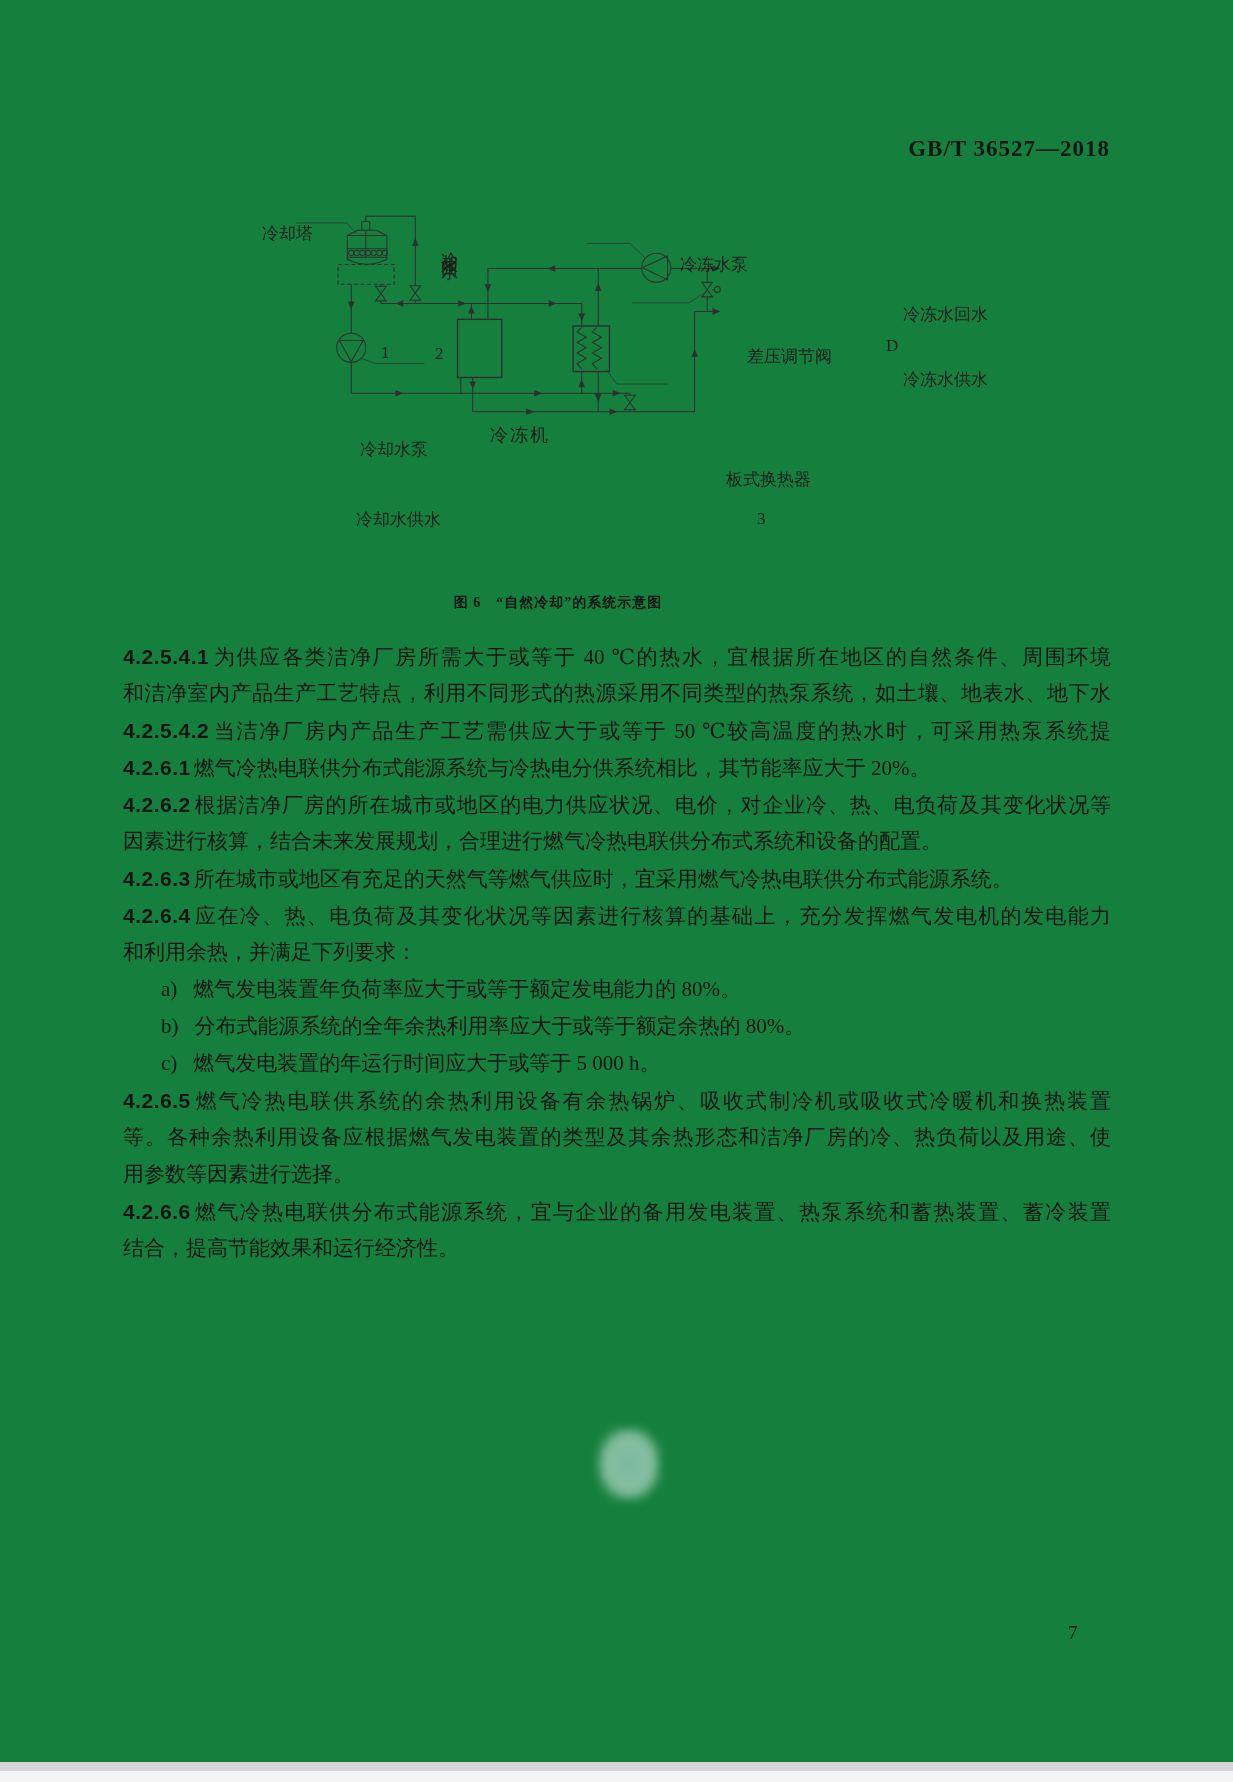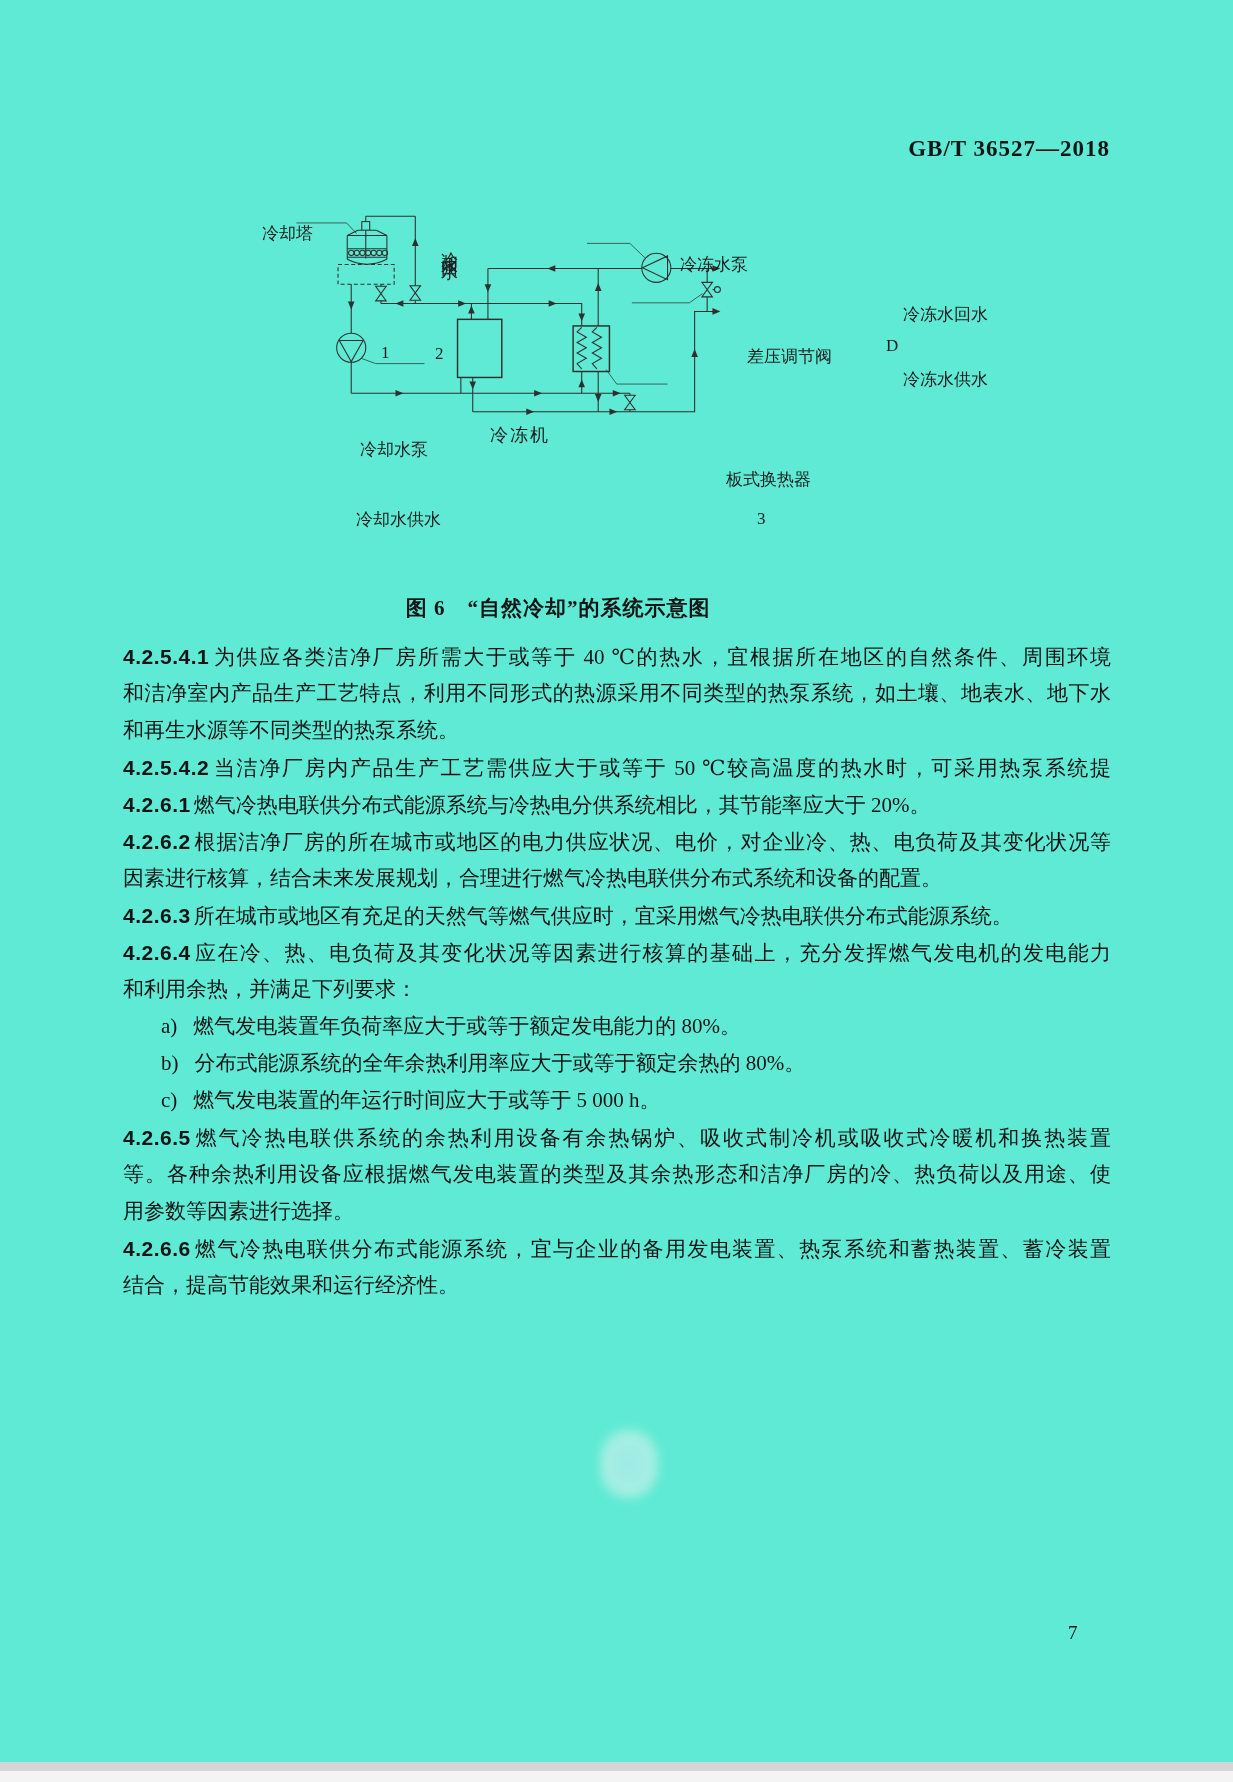--- a/index.html
+++ b/index.html
@@ -1,17 +1,17 @@
 <!DOCTYPE html>
 <html><head>
 <meta charset="utf-8">
 <style>
   html,body{margin:0;padding:0;background:#e9e9e9;}
   .page{
-    position:relative; width:1233px; height:1782px; background:#5eead4;
+    position:relative; width:1233px; height:1782px; background:#15803d;
     margin:0 auto; overflow:hidden;
     font-family:"Liberation Serif","DejaVu Serif",serif;
     color:#151515;
   }
   .doc-header{
     position:absolute; top:136px; right:123px;
     font-size:23px; font-weight:bold; letter-spacing:1px;
     font-family:"Liberation Serif","DejaVu Serif",serif;
   }
   
@@ -19,21 +19,21 @@
   .diagram svg{position:absolute; left:220px; top:180px;}
   .dlabel{
     position:absolute; font-size:17px; white-space:nowrap; color:#1d1d1d;
     font-family:"Liberation Serif","DejaVu Serif",serif;
   }
   .dlabel.vertical{
     writing-mode:vertical-rl; text-orientation:upright; letter-spacing:3px;
   }
   .fig-caption{
     position:absolute; left:123px; top:594px; width:870px; text-align:center;
-    font-size:21px; font-weight:bold; letter-spacing:1px;
+    font-size:14px; font-weight:bold; letter-spacing:1px;
   }
   
   .bodytext{position:absolute; left:123px; top:638px; width:988px; font-size:21px;}
   .blk-heading{margin:9px 0 6px 0; font-weight:bold;
     font-family:"Liberation Sans","DejaVu Sans",sans-serif; font-size:21px;}
   .bodytext .blk-heading:first-child{margin-top:6px;}
   .cnum{font-family:"Liberation Sans","DejaVu Sans",sans-serif; font-weight:bold;
     margin-right:3px; letter-spacing:0.5px;}
   .hnum{margin-right:20px;}
   .tline{line-height:37px; height:37px; overflow:visible; white-space:nowrap;}
@@ -188,21 +188,20 @@
     <div class="dlabel" style="left:356px;top:508px">冷却水供水</div>
     <div class="dlabel" style="left:757px;top:509px">3</div>
   </div>
 
   <div class="fig-caption">图 6　“自然冷却”的系统示意图</div>
 
   <div class="bodytext">
       <div class="blk blk-para">
         <div class="tline full"><span class="cnum">4.2.5.4.1</span>为供应各类洁净厂房所需大于或等于 40 ℃的热水，宜根据所在地区的自然条件、周围环境</div>
         <div class="tline full">和洁净室内产品生产工艺特点，利用不同形式的热源采用不同类型的热泵系统，如土壤、地表水、地下水</div>
-        <div class="tline">和再生水源等不同类型的热泵系统。</div>
       </div>
       <div class="blk blk-para">
         <div class="tline full"><span class="cnum">4.2.5.4.2</span>当洁净厂房内产品生产工艺需供应大于或等于 50 ℃较高温度的热水时，可采用热泵系统提</div>
       </div>
       <div class="blk blk-para">
         <div class="tline"><span class="cnum">4.2.6.1</span>燃气冷热电联供分布式能源系统与冷热电分供系统相比，其节能率应大于 20%。</div>
       </div>
       <div class="blk blk-para">
         <div class="tline full"><span class="cnum">4.2.6.2</span>根据洁净厂房的所在城市或地区的电力供应状况、电价，对企业冷、热、电负荷及其变化状况等</div>
         <div class="tline">因素进行核算，结合未来发展规划，合理进行燃气冷热电联供分布式系统和设备的配置。</div>

